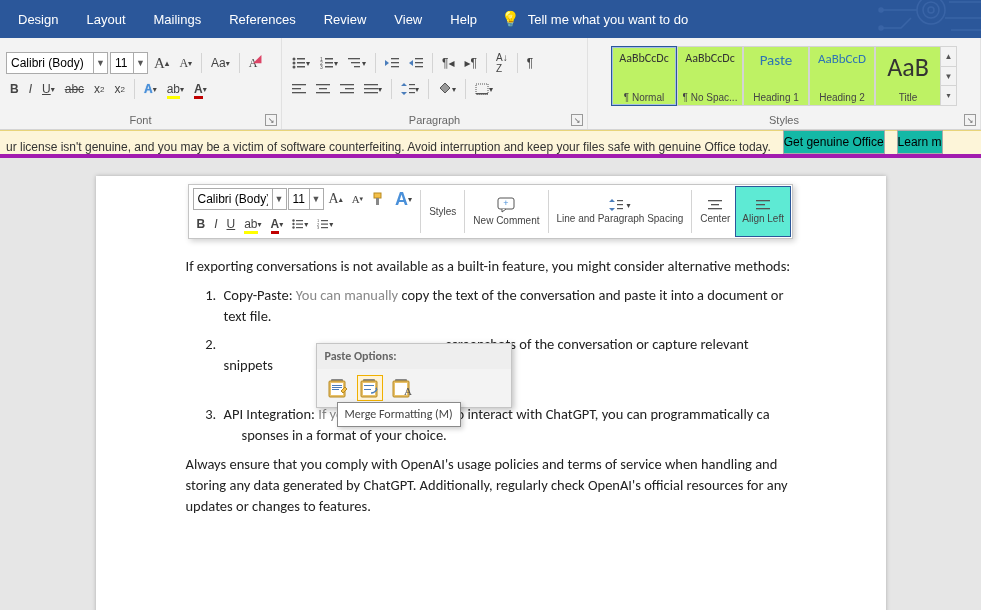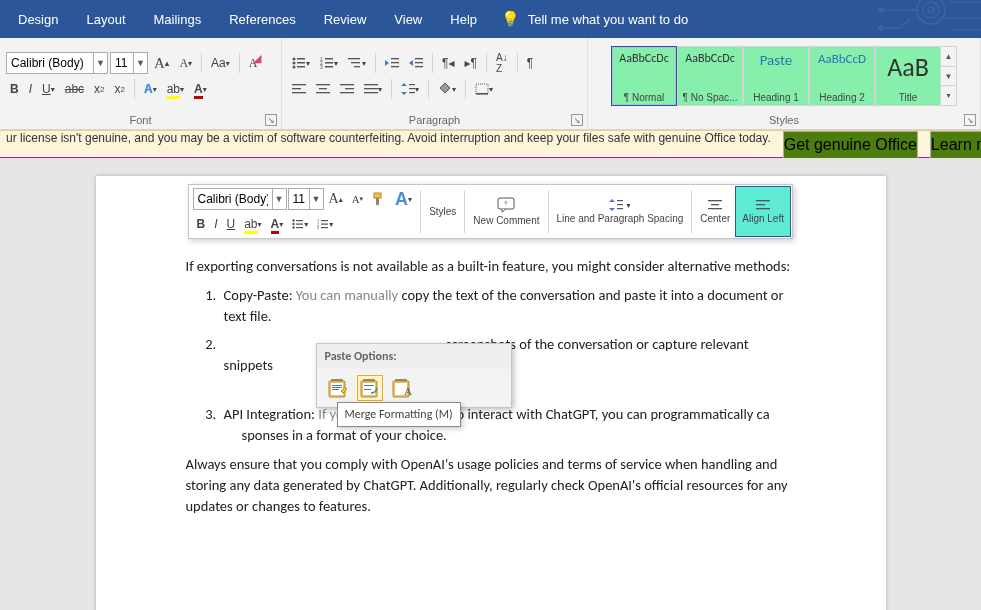--- a/index.html
+++ b/index.html
@@ -26,33 +26,33 @@
 .row { display: flex; align-items: center; gap: 2px; margin: 2px 0; }
 .ctrl { height: 22px; display: inline-flex; align-items: center; justify-content: center; border: 1px solid transparent; padding: 0 3px; font-size: 12px; color: #444; cursor: pointer; }
 .combo { border: 1px solid #ababab; background: #fff; display: inline-flex; align-items: center; height: 22px; }
 .combo input { border: 0; font-size: 12px; padding: 0 4px; outline: none; font-family: inherit; }
 .combo .dd { width: 14px; text-align: center; font-size: 9px; color: #555; border-left: 1px solid #ababab; height: 100%; display: flex; align-items: center; justify-content: center; }
 
 .big-a { font-family: "Times New Roman", serif; }
 .sep { width: 1px; height: 20px; background: #d4d4d4; margin: 0 3px; }
 
 .style-gallery { display: flex; gap: 0; align-items: stretch; }
-.style-tile { width: 66px; height: 60px; border: 1px solid #d4d4d4; background: #86efac; display: flex; flex-direction: column; align-items: center; justify-content: space-between; padding: 4px 2px 2px 2px; cursor: pointer; }
+.style-tile { width: 66px; height: 60px; border: 1px solid #d4d4d4; background: #bef264; display: flex; flex-direction: column; align-items: center; justify-content: space-between; padding: 4px 2px 2px 2px; cursor: pointer; }
 .style-tile.sel { border: 1px solid #2b579a; box-shadow: inset 0 0 0 1px #a3bde3; }
 .style-tile .sample { font-family: "Calibri", sans-serif; color: #333; }
 .style-tile .sample.blue { color: #2e74b5; }
 .style-tile .lbl { font-size: 10px; color: #444; white-space: nowrap; overflow: hidden; }
 .style-expand { width: 16px; display: flex; flex-direction: column; border: 1px solid #d4d4d4; border-left: 0; }
 .style-expand div { flex: 1; display: flex; align-items: center; justify-content: center; font-size: 8px; color: #555; border-bottom: 1px solid #d4d4d4; }
 .style-expand div:last-child { border-bottom: 0; }
 
 
-.license-bar { background: #fdf5d9; border-top: 1px solid #e8d47a; border-bottom: 1px solid #a21caf; height: 28px; display: flex; align-items: flex-start; font-size: 12px; color: #333; padding: 0 0 0 0; }
+.license-bar { background: #fdf5d9; border-top: 1px solid #e8d47a; border-bottom: 4px solid #a21caf; height: 28px; display: flex; align-items: flex-end; font-size: 12px; color: #333; padding: 0 0 0 0; }
 .license-bar .msg { flex: 0 0 auto; padding: 0 6px; white-space: nowrap; }
-.license-bar .btn { border: 1px solid #ababab; background: #4d7c0f; padding: 4px 0; margin: 0 6px; cursor: pointer; font-size: 16px; }
+.license-bar .btn { border: 1px solid #ababab; background: #14b8a6; padding: 4px 0; margin: 0 6px; cursor: pointer; font-size: 12px; }
 
 
 .doc-area { position: absolute; top: 158px; left: 0; right: 0; bottom: 0; background: #e6e6e6; overflow: hidden; }
 .page { background: #fff; width: 790px; margin: 18px auto 0 auto; min-height: 600px; box-shadow: 0 0 4px rgba(0,0,0,0.25); padding: 0 90px 40px 90px; position: relative; }
 
 
 .mini-toolbar { position: absolute; left: 92px; top: 8px; background: #fff; border: 1px solid #c5c5c5; box-shadow: 2px 2px 6px rgba(0,0,0,0.2); display: flex; padding: 2px; gap: 0; }
 .mini-col { display: flex; flex-direction: column; gap: 1px; }
 .mini-row { display: flex; align-items: center; gap: 1px; padding: 1px 2px; }
 .mini-sep { width: 1px; background: #d4d4d4; margin: 3px 2px; }

